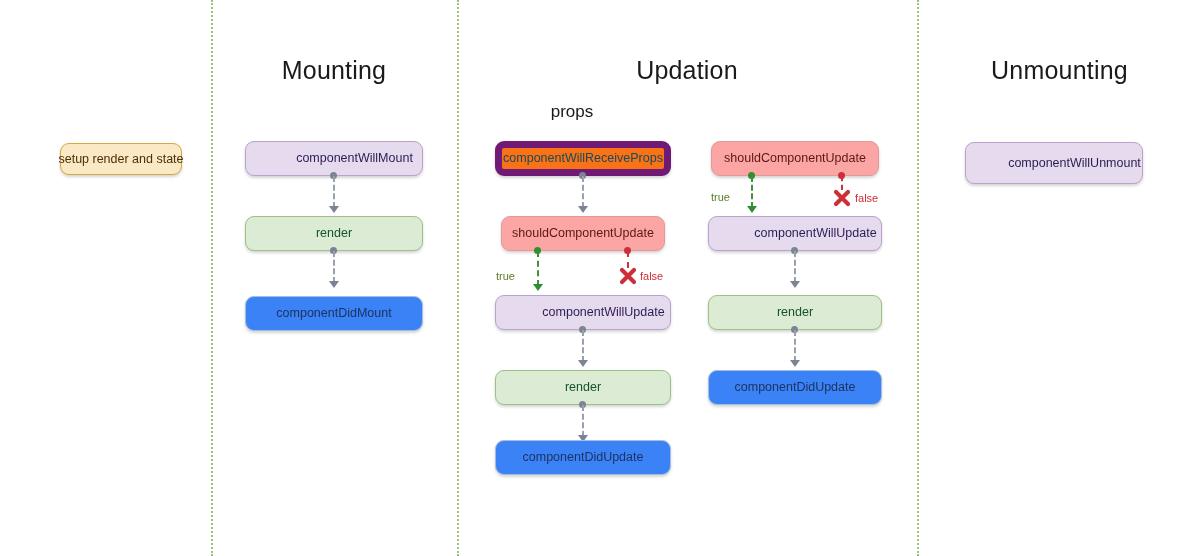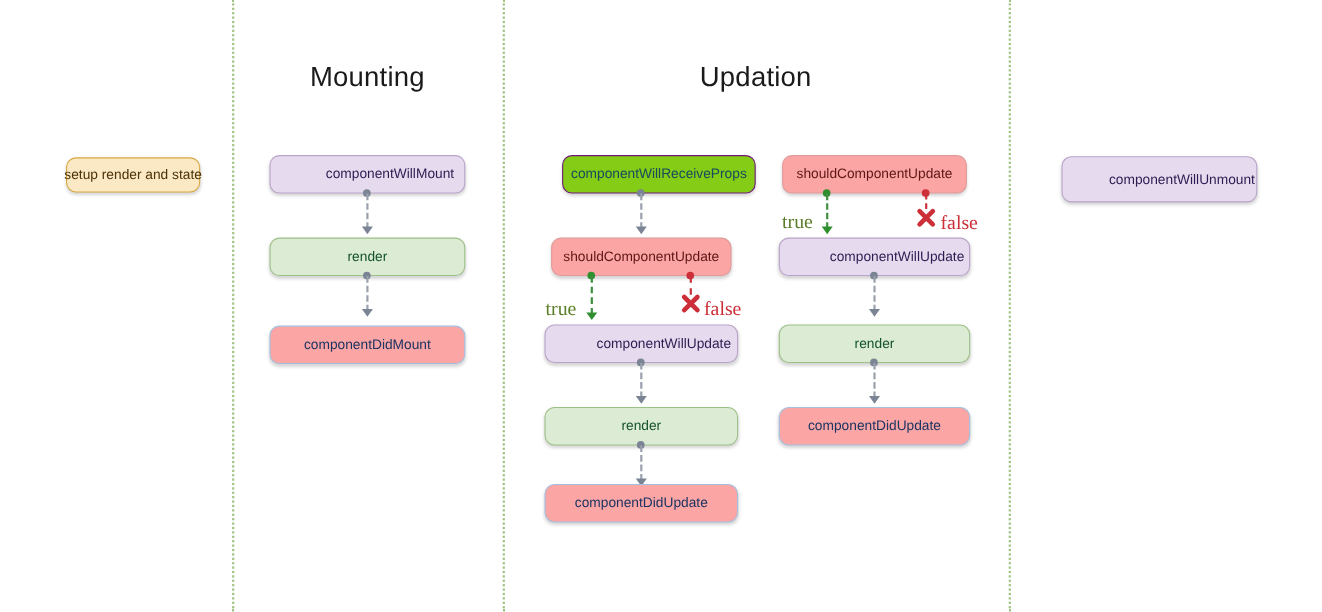--- a/index.html
+++ b/index.html
@@ -60,22 +60,22 @@
     align-items: center;
     justify-content: center;
     font-size: 12.5px;
     line-height: 1;
     box-shadow: 0 2px 3px rgba(0,0,0,0.17);
     white-space: nowrap;
   }
 
   .node.purple  { background:#e6dbee; border:1px solid #b9a3cb; color:#2b1c52;padding-left:41px; }
   .node.green   { background:#dcebd3; border:1px solid #9cc187; color:#14532d; }
-  .node.blue    { background:#fca5a5; border:1px solid #a3bfdf; color:#1c3461; }
-  .node.cyan    { background:#84cc16; border:1px solid #701a75; color:#164a5e;margin-left:16px; }
+  .node.blue    { background:#3b82f6; border:1px solid #a3bfdf; color:#1c3461; }
+  .node.cyan    { background:#f97316; border:7px solid #701a75; color:#164a5e; }
   .node.red     { background:#fca5a5; border:1px solid #e09a9a; color:#5e1616; }
   .node.cream   { background:#fbe8c4; border:1px solid #d8a93f; color:#4a3108; }
 
   
   .conn {
     position: absolute;
     width: 0;
     border-left: 2px dashed #9aa1ad;
   }
   .conn.green-line { border-left-color: #3f8f3f; }
@@ -97,23 +97,22 @@
     height: 0;
     border-left: 5px solid transparent;
     border-right: 5px solid transparent;
     border-top: 7px solid #7b8494;
   }
   .arrow.green { border-top-color: #2f8f2f; }
 
   
   .branch-label {
     position: absolute;
-    font-size: 18px;
-    white-space: nowrap;
-    font-family: Liberation Serif, serif;
+    font-size: 11px;
+    white-space: nowrap;
   }
   .branch-label.true  { color: #5a7d27; }
   .branch-label.false { color: #cc2f38; text-align: right; }
 
   
   .xmark {
     position: absolute;
     width: 20px;
     height: 20px;
   }
@@ -122,21 +121,23 @@
 <body>
 
 <div class="canvas">
 
   <div class="divider" style="left:211px;"></div>
   <div class="divider" style="left:457px;"></div>
   <div class="divider" style="left:917px;"></div>
 
   <div class="section-title" style="left:211px;top:56px; width:246px;">Mounting</div>
   <div class="section-title" style="left:457px;top:56px; width:460px;">Updation</div>
-
+  <div class="section-title" style="left:917px;top:56px; width:285px;">Unmounting</div>
+
+  <div class="sub-title" style="left:482px;top:102px;width:180px;">props</div>
 
   <div class="node cream" style="left:60px; top:143px; width:122px; height:32px;">setup render and state</div>
 
   <div class="node purple" style="left:245px; top:141px; width:178px; height:35px;">componentWillMount</div>
   <div class="dot" style="left:330px; top:172px;"></div>
   <div class="conn" style="left:333px; top:176px; height:32px;"></div>
   <div class="arrow" style="left:329px; top:206px;"></div>
 
   <div class="node green" style="left:245px; top:216px; width:178px; height:35px;">render</div>
   <div class="dot" style="left:330px; top:247px;"></div>

